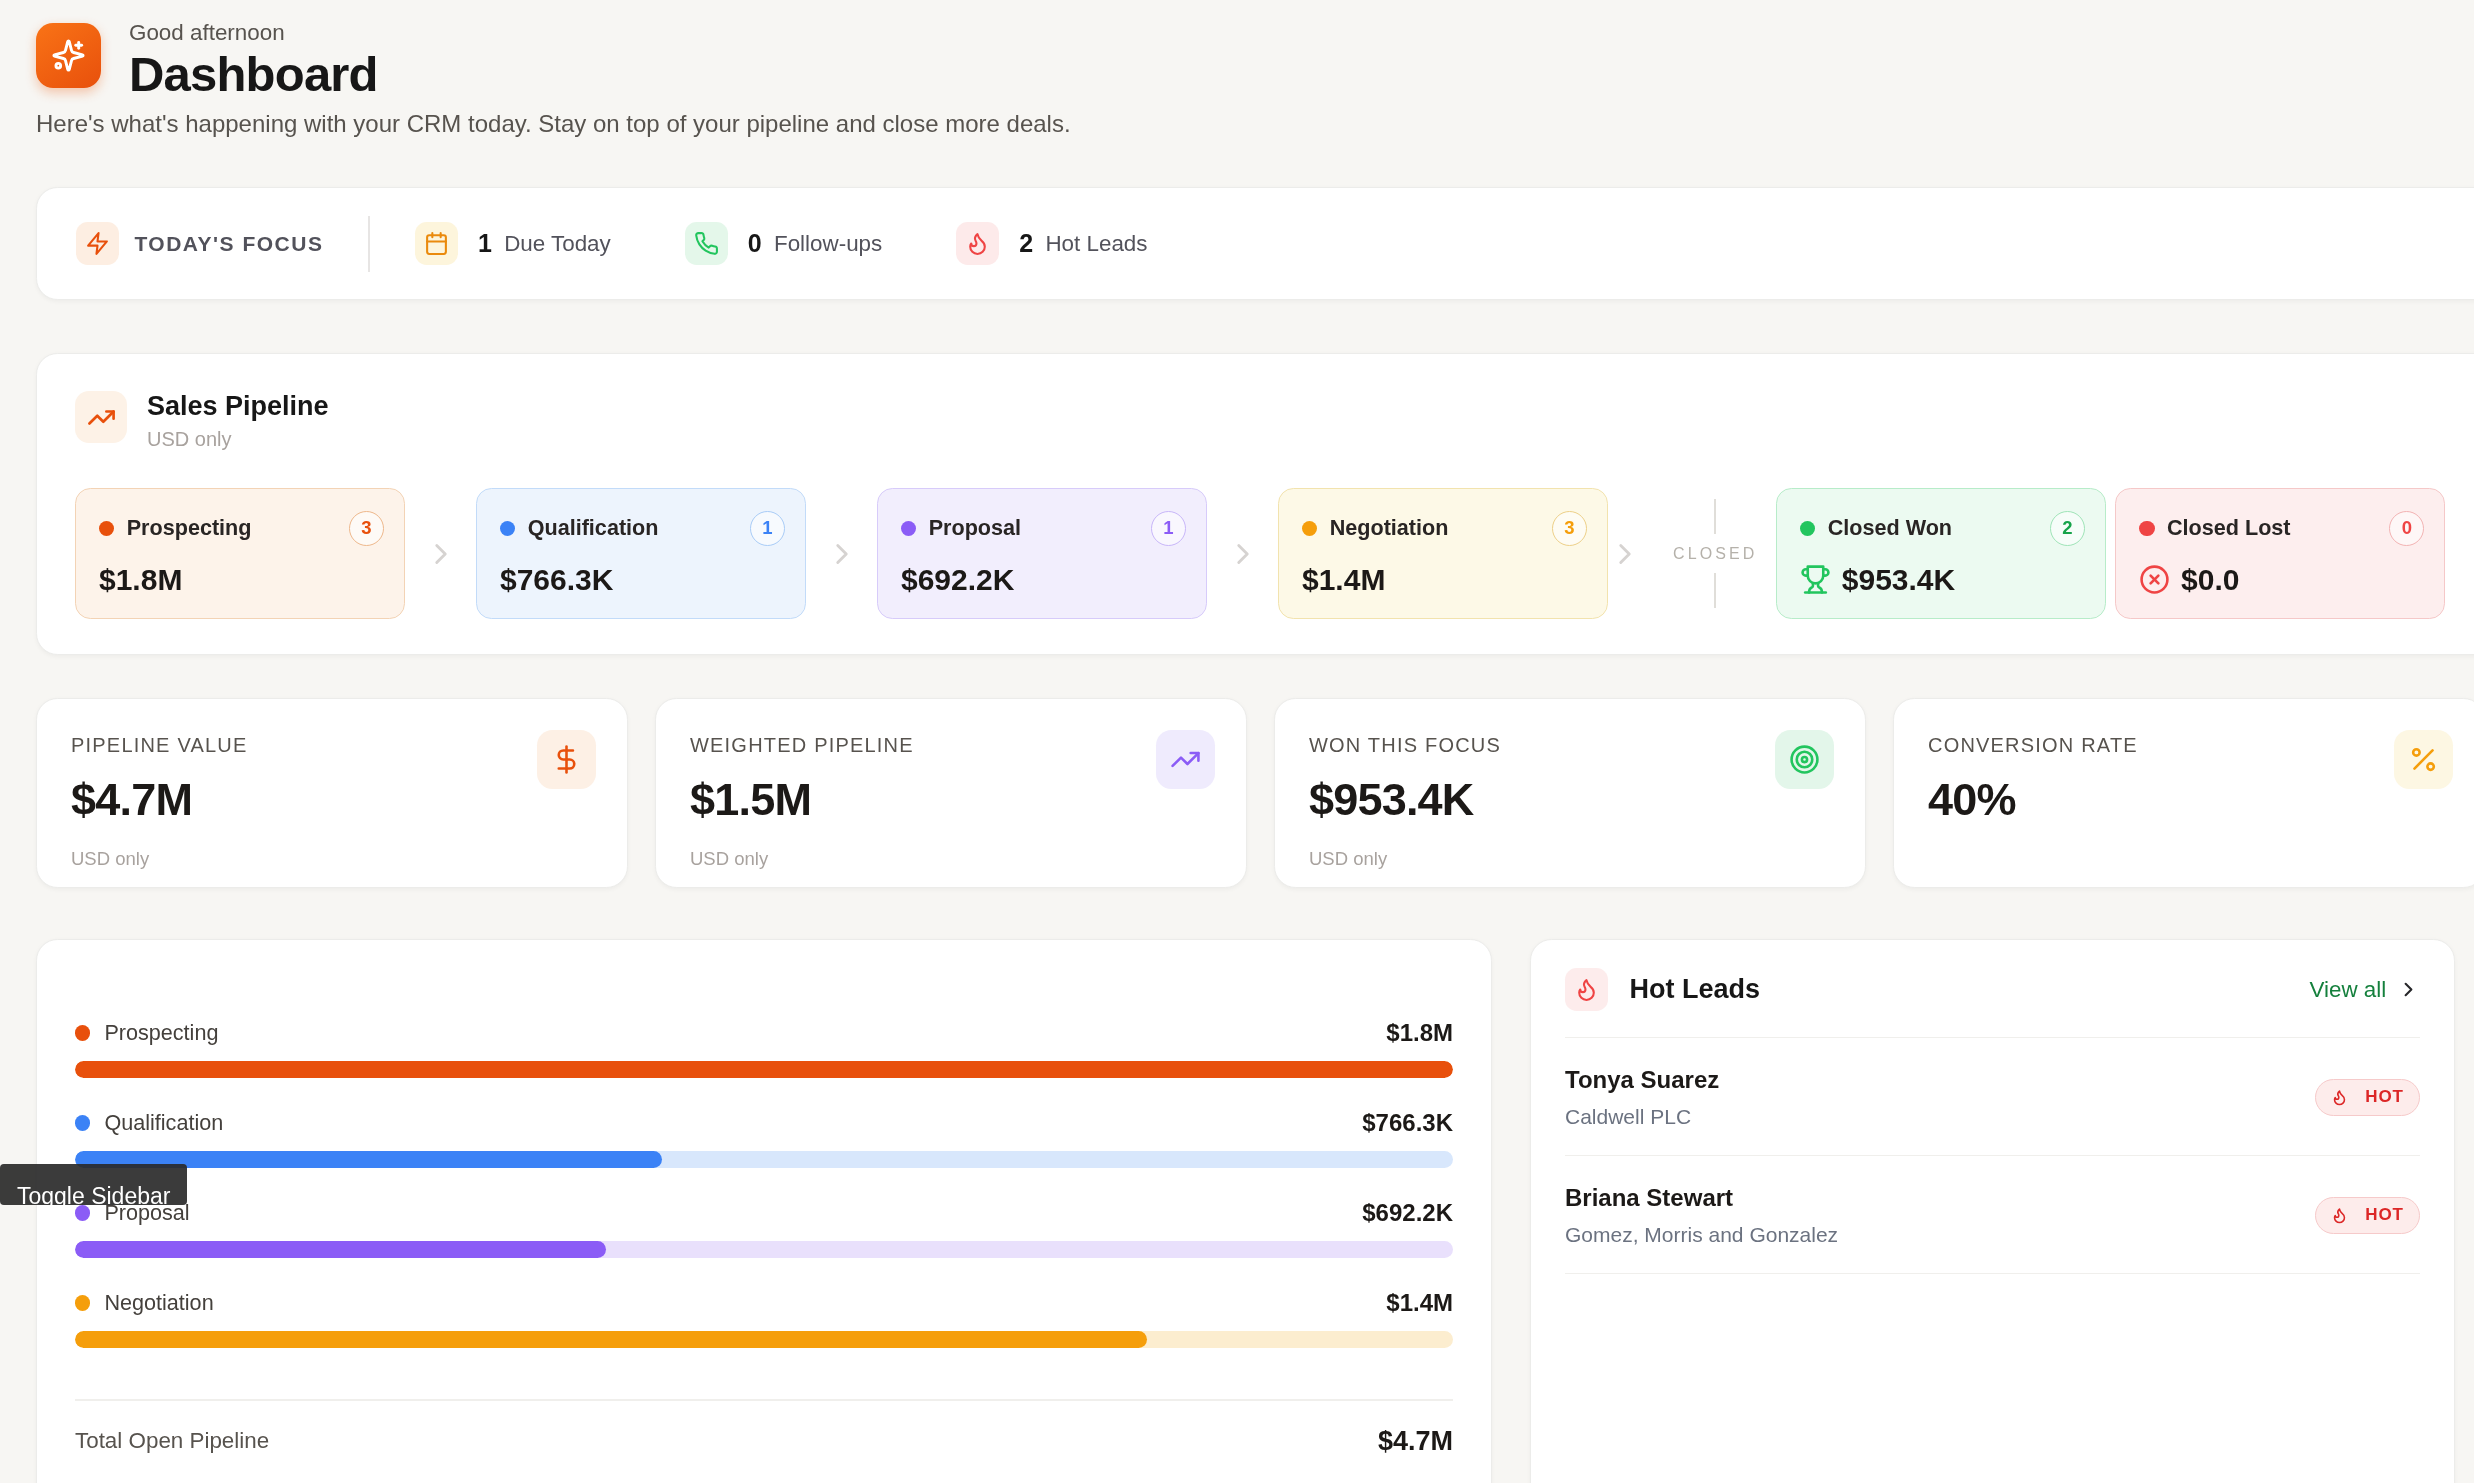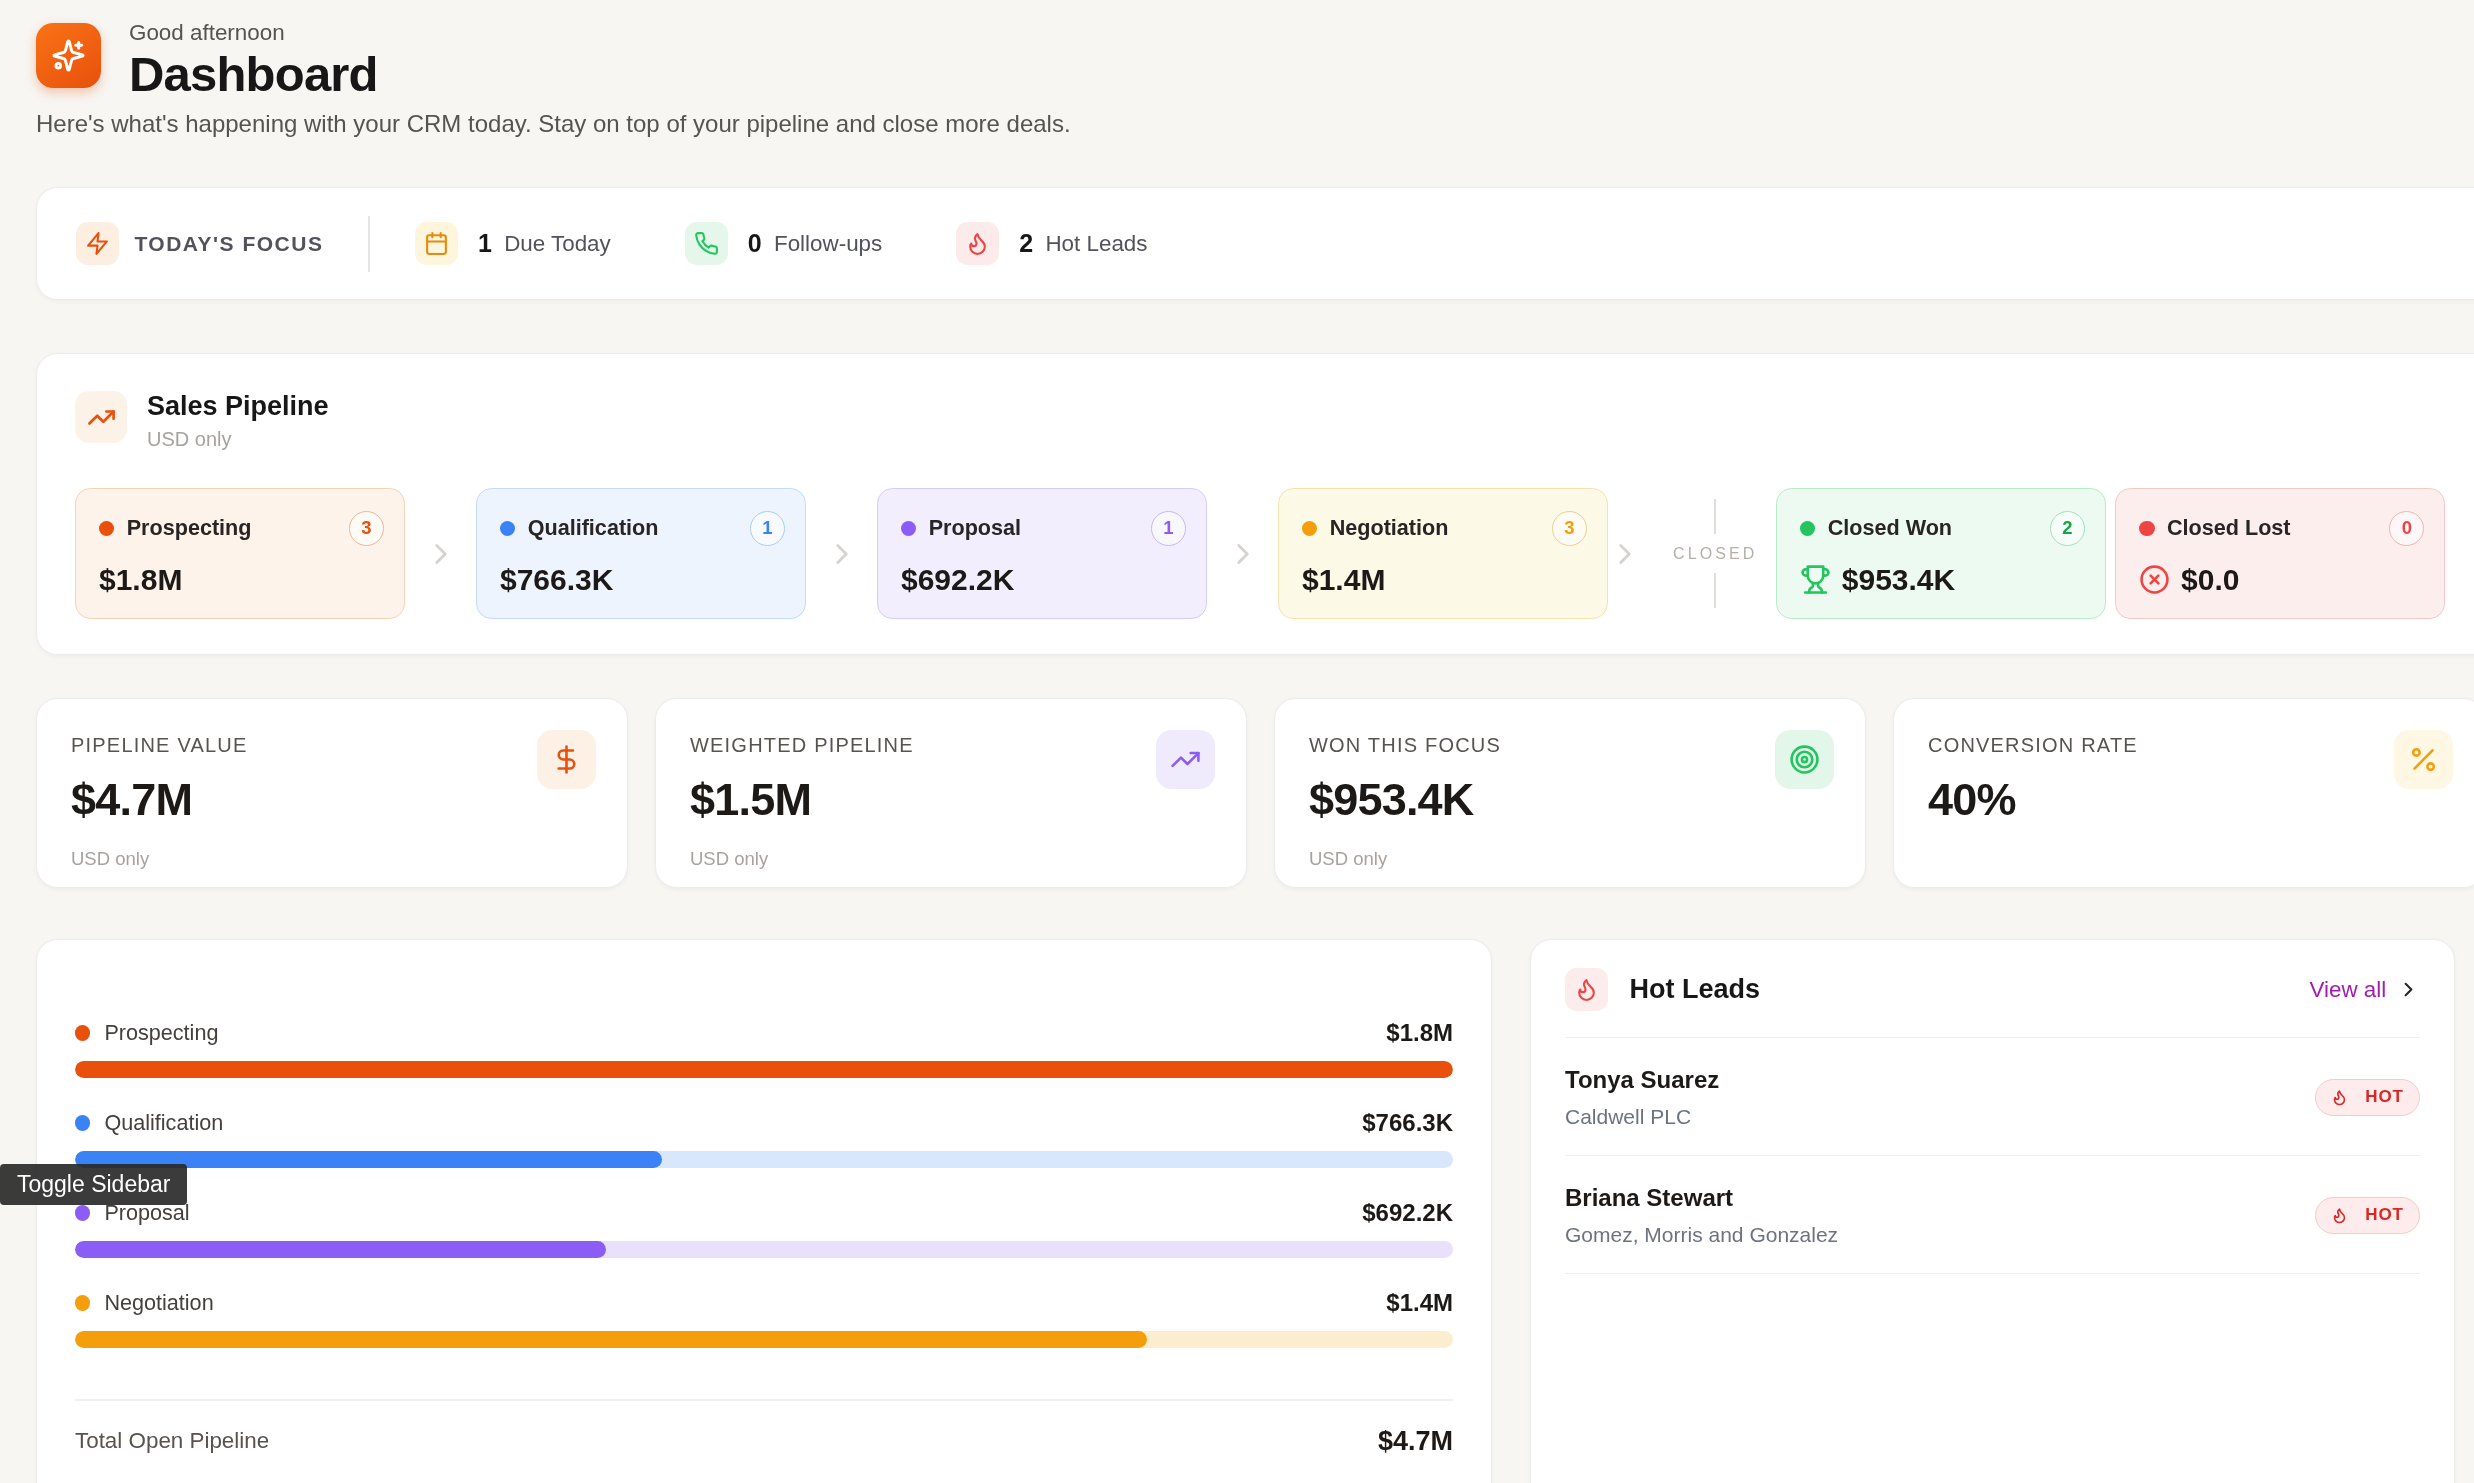--- a/index.html
+++ b/index.html
@@ -111,32 +111,32 @@
   .pbs-divider { height:1.5px; background:#f0efec; margin-top:51px; }
   .pbs-total { display:flex; align-items:center; justify-content:space-between; margin-top:25px; }
   .pbs-total-label { font-size:22.4px; color:#57534e; }
   .pbs-total-value { font-size:27px; font-weight:800; color:#1c1917; }
 
   .hot-card { position:absolute; left:1530px; top:939px; width:925px; height:611px; padding:0 34px; }
   .hot-header { display:flex; align-items:center; gap:21.6px; padding:28px 0 26px 0; border-bottom:1.5px solid #f0efec; }
   .hot-icon-box { width:43px; height:43px; border-radius:11.6px; background:#fdecec;
     display:flex; align-items:center; justify-content:center; }
   .hot-title { font-size:27px; font-weight:800; color:#171717; flex:1; }
-  .view-all { display:flex; align-items:center; gap:10.8px; font-size:22.4px; color:#a21caf; cursor:pointer; }
+  .view-all { display:flex; align-items:center; gap:10.8px; font-size:22.4px; color:#15803d; cursor:pointer; }
   .lead-row { display:flex; align-items:center; padding:28px 0 26px 0; border-bottom:1.5px solid #f0efec; }
   .lead-info { flex:1; }
   .lead-name { font-size:24px; font-weight:700; color:#1c1917; }
   .lead-company { font-size:21px; color:#6b7280; margin-top:10.8px; }
   .hot-pill { display:inline-flex; align-items:center; gap:17px; padding:7.7px 15.4px;
     background:#fdeceb; border:1.5px solid #f6caca; border-radius:770px; }
   .hot-pill-text { font-size:17px; font-weight:700; letter-spacing:0.8px; color:#dc2626; }
 
   
   .tooltip {
-    position:absolute; left:0; top:1164px; height:41px; padding:0 17px;
+    position:absolute; left:0; top:1164px; height:41px; padding:12px 17px;
     background:rgba(42,42,42,.92); border-radius:3.9px;
     color:#fff; font-size:23px; line-height:41px; white-space:nowrap;
   }
 
   svg { display:block; }
 </style>
 </head>
 <body>
 
 <div class="page">

